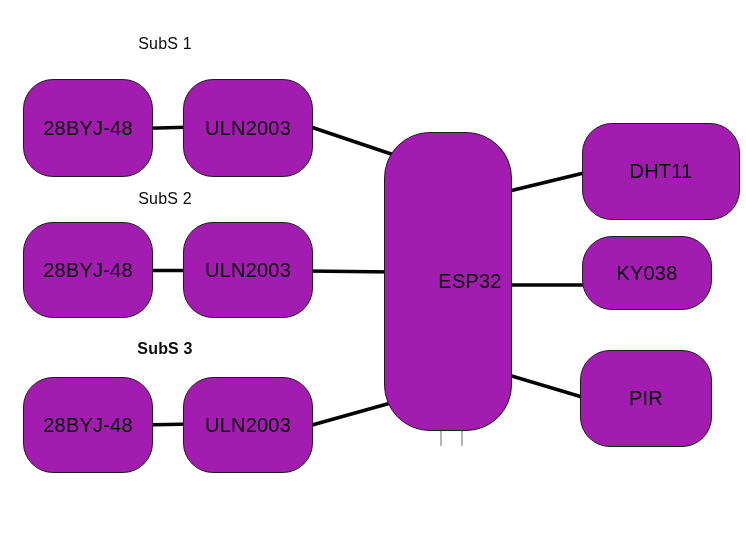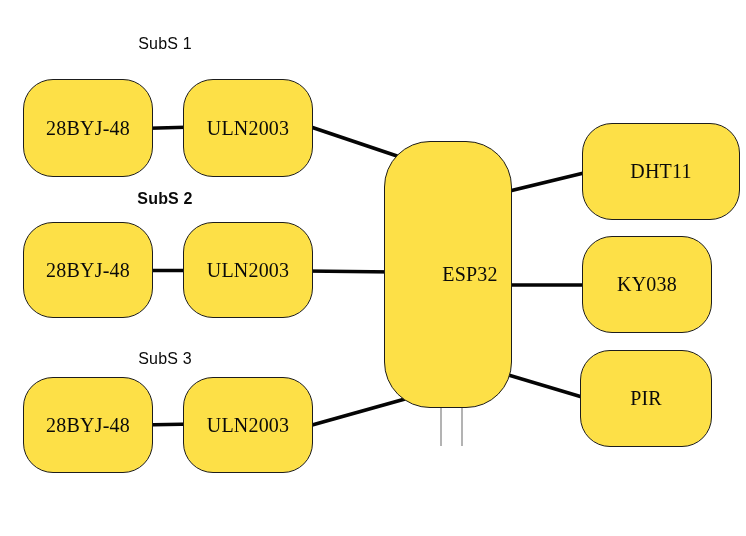--- a/index.html
+++ b/index.html
@@ -12,30 +12,29 @@
     overflow: hidden;
   }
   .wires {
     position: absolute;
     left: 0; top: 0;
     width: 746px; height: 536px;
   }
   .node {
     position: absolute;
     box-sizing: border-box;
-    background: #fde047;
+    background: #a21caf;
     border: 1.3px solid #1d1d1d;
     display: flex;
     align-items: center;
     justify-content: center;
     font-size: 20px;
     color: #0a0a0a;
     letter-spacing: 0.2px;
     white-space: nowrap;
-    font-family: Liberation Serif, serif;
   }
   .rrect { border-radius: 30px; }
   .controller { border-radius: 46px; }
   .circle { border-radius: 50%; }
   .subs-label {
     position: absolute;
     width: 140px;
     text-align: center;
     font-size: 16px;
     line-height: 22px;
@@ -58,32 +57,32 @@
     <line x1="305" y1="427" x2="405" y2="399" stroke="#050505" stroke-width="3.6"></line>
     <line x1="505" y1="192" x2="592" y2="171" stroke="#050505" stroke-width="3.6"></line>
     <line x1="505" y1="285" x2="592" y2="285" stroke="#050505" stroke-width="3.6"></line>
     <line x1="505" y1="374" x2="592" y2="400" stroke="#050505" stroke-width="3.6"></line>
 
     <line x1="441" y1="400" x2="441" y2="446" stroke="#8a8a8a" stroke-width="1.3"></line>
     <line x1="462" y1="400" x2="462" y2="446" stroke="#8a8a8a" stroke-width="1.3"></line>
   </svg>
 
   <div class="subs-label" style="left:95px; top:33px;">SubS 1</div>
-  <div class="subs-label" style="left:95px; top:188px;font-weight:bold;">SubS 2</div>
-  <div class="subs-label" style="left:95px; top:348px;">SubS 3</div>
+  <div class="subs-label" style="left:95px; top:188px;">SubS 2</div>
+  <div class="subs-label" style="left:95px; top:338px;font-weight:bold;">SubS 3</div>
 
   <div class="node rrect" style="left:23px; top:79px; width:130px; height:98px;">28BYJ-48</div>
   <div class="node rrect" style="left:183px; top:79px; width:130px; height:98px;">ULN2003</div>
 
   <div class="node rrect" style="left:23px; top:222px; width:130px; height:96px;">28BYJ-48</div>
   <div class="node rrect" style="left:183px; top:222px; width:130px; height:96px;">ULN2003</div>
 
   <div class="node rrect" style="left:23px; top:377px; width:130px; height:96px;">28BYJ-48</div>
   <div class="node rrect" style="left:183px; top:377px; width:130px; height:96px;">ULN2003</div>
 
-  <div class="node controller" style="left:384px; top:141px; width:128px; height:267px;padding-left:44px;">ESP32</div>
+  <div class="node controller" style="left:384px; top:132px; width:128px; height:299px;padding-left:44px;">ESP32</div>
 
   <div class="node rrect" style="left:582px; top:123px; width:158px; height:97px;">DHT11</div>
-  <div class="node rrect" style="left:582px; top:236px; width:130px; height:97px;">KY038</div>
+  <div class="node rrect" style="left:582px; top:236px; width:130px; height:74px;">KY038</div>
   <div class="node rrect" style="left:580px; top:350px; width:132px; height:97px;">PIR</div>
 
 
 </div>
 
 </body></html>

